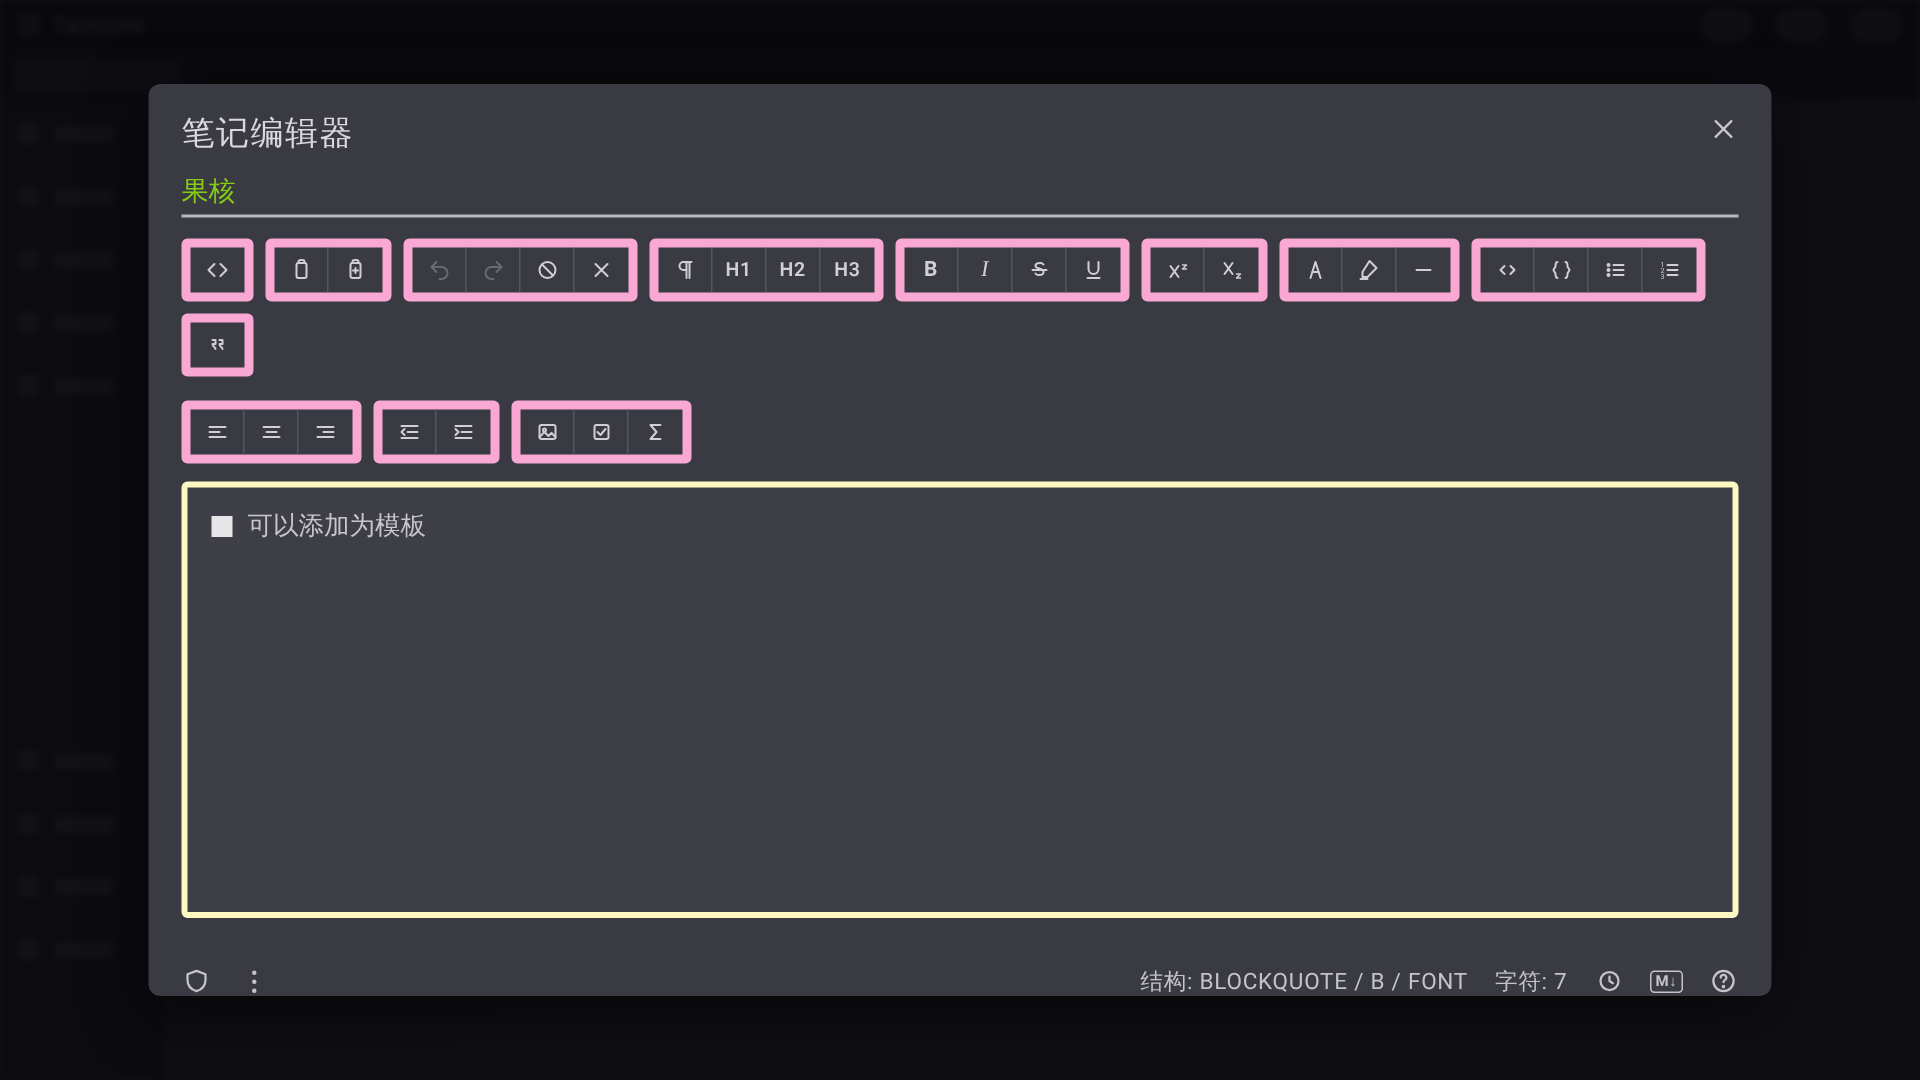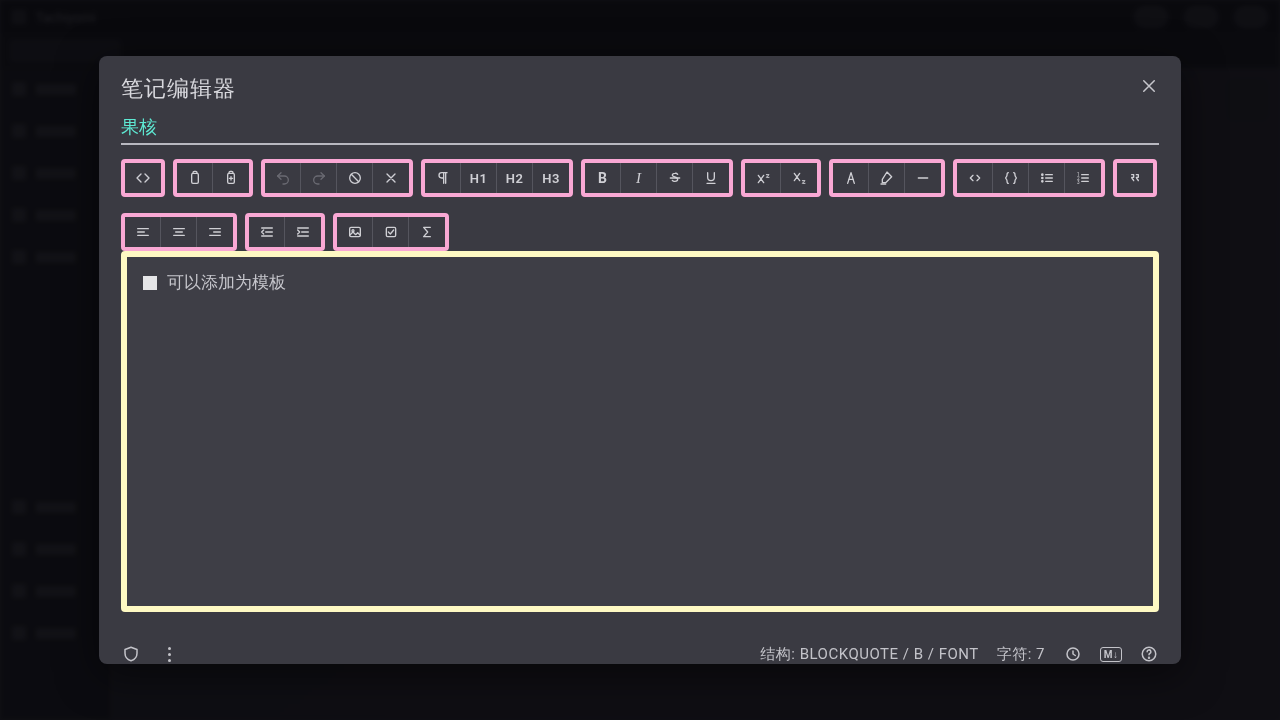--- a/index.html
+++ b/index.html
@@ -53,45 +53,45 @@
 .close-btn {
   width: 32px; height: 32px; display:flex; align-items:center; justify-content:center;
   color:#c6c6cc; cursor:pointer; border:none; background:transparent; font-size: 20px;
   margin-top: -4px; margin-right: -6px;
 }
 .close-btn svg { width:18px; height:18px; }
 .field-wrap { padding: 8px 22px 0 22px; }
 .field-label { font-size: 12px; color:#b8b8c0; opacity:0.85; }
 .field-input {
   width: 100%; border: none; outline: none; background: transparent;
-  color: #5eead4; font-size: 18px; padding: 4px 0 6px 0;
+  color: #84cc16; font-size: 18px; padding: 4px 0 6px 0;
   border-bottom: 2px solid #b8b8c0;
 }
 .toolbar {
   display:flex; flex-wrap: wrap; gap: 8px; padding: 14px 22px 0 22px;
 }
 .tgroup {
-  display:flex; border:4px solid #f9a8d4; border-radius:4px; overflow:hidden;justify-content:flex-end;
+  display:flex; border:6px solid #f9a8d4; border-radius:4px; overflow:hidden;justify-content:flex-end;
 }
 .tbtn {
   width: 36px; height: 30px; display:flex; align-items:center; justify-content:center;
   background: transparent; border:none; cursor:pointer; color:#cfcfd4;
   border-right: 1px solid #55555e;
   font-family: inherit;
 }
 .tbtn.disabled { color:#6a6a72; }
 .tbtn:last-child { border-right: none; }
 .tbtn svg { width: 16px; height: 16px; stroke: currentColor; fill: none; stroke-width: 2; stroke-linecap: round; stroke-linejoin: round; }
 .tbtn .htext { font-size: 13px; font-weight: 600; letter-spacing: 0.5px; }
 .tbtn .btext { font-size: 14px; font-weight: 700; }
 .tbtn .itext { font-size: 15px; font-style: italic; font-family: Georgia, serif; }
 .editor {
-  margin: 0 22px 0 22px;
+  margin: 12px 22px 0 22px;
   flex: 1;
-  border: 6px solid #fef9c3;
+  border: 4px solid #fef9c3;
   border-radius: 4px;
   background: #3e3e46;
   padding: 14px 16px;
   overflow: auto;
 }
 .chkline { display:flex; align-items:center; gap:10px; font-size: 17px; color:#c6c6cc; }
 .chkbox {
   width:14px; height:14px; background:#e6e6e8; border:none; display:inline-block;
 }
 .modal-footer {

